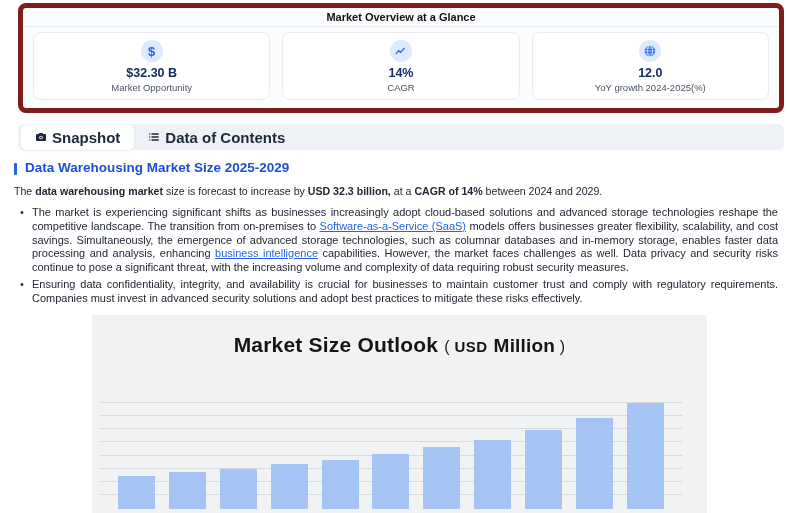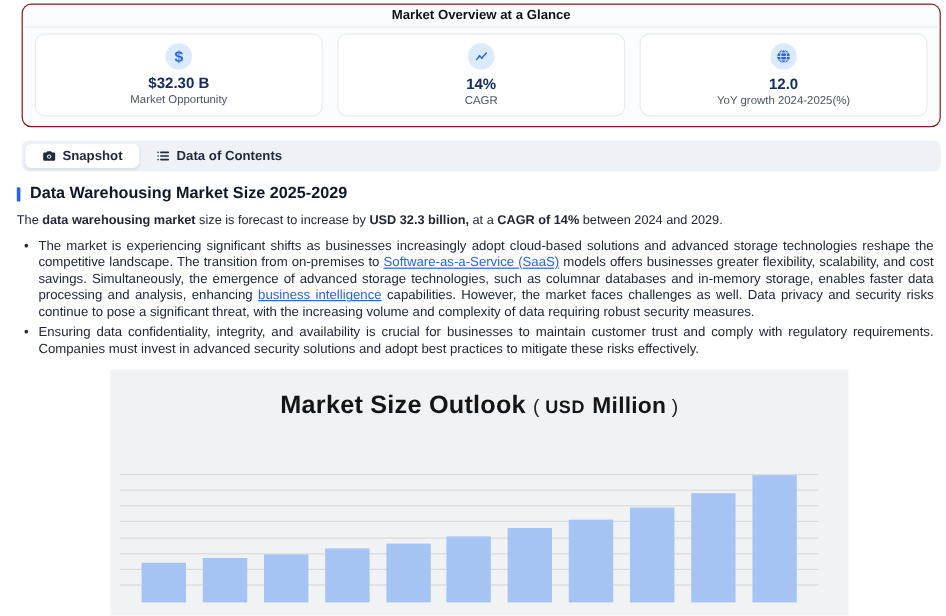--- a/index.html
+++ b/index.html
@@ -1,44 +1,44 @@
 <!DOCTYPE html>
 <html><head>
 <meta charset="utf-8">
 <style>
   * { margin:0; padding:0; box-sizing:border-box; }
   html,body { width:788px; height:513px; overflow:hidden; background:#fff;
     font-family:"Liberation Sans", sans-serif; color:#212734; }
 
   
-  .overview { margin:3px 4px 0 18px; border:1px solid #7f1d1d; border-radius:8px;
+  .overview { margin:3px 4px 0 18px; border:5px solid #7f1d1d; border-radius:8px;
     background:#fbfcfd; }
   .overview-title { text-align:center; font-size:11px; font-weight:bold; color:#111;
     padding:3px 0 3px; border-bottom:1px solid #e7eaee; }
   .cards { display:flex; gap:12px; padding:5px 10px 8px; justify-content:center; }
   .card { flex:1; max-width:244px; background:#fff; border:1px solid #e9ecef;
     border-radius:8px; text-align:center; padding:5px 6px 6px; }
   .icon-circle { width:22px; height:22px; border-radius:50%; background:#dbeafe;
     display:inline-flex; align-items:center; justify-content:center; margin-top:2px; }
   .dollar-glyph { color:#2563eb; font-weight:bold; font-size:13px; line-height:1; }
   .card-value { font-size:12.5px; font-weight:bold; color:#152c63; margin-top:4px; }
   .card-label { font-size:9.5px; color:#4b5563; margin-top:2px; }
 
   
   .tabbar { margin:11px 4px 0 18px; background:#eef2f6; border-radius:6px;
     display:flex; align-items:center; padding:3px; height:26px; }
-  .tab { display:flex; align-items:center; gap:5px; font-size:11px; font-weight:bold;
+  .tab { display:flex; align-items:center; gap:5px; font-size:15px; font-weight:bold;
     color:#1e293b; padding:4px 14px; border-radius:5px; cursor:pointer; }
   .tab.active { background:#fff; box-shadow:0 1px 2px rgba(0,0,0,.08); }
   .tab svg { display:block; }
 
   
   .main { padding:0 10px 0 14px; }
   .heading { display:flex; align-items:flex-end; font-size:13.5px; font-weight:bold;
-    color:#0f172a; margin-top:10px; }
+    color:#1d4ed8; margin-top:10px; }
   .hbar { display:inline-block; width:3px; height:12px; background:#2563eb;
     border-radius:1px; margin-right:8px; flex:none; }
   .intro { font-size:10.6px; line-height:14px; margin-top:9px; text-align:justify; }
   ul.points { margin:8px 0 0 6px; list-style:none; }
   ul.points li { position:relative; padding-left:12px; font-size:11px;
     line-height:13.8px; text-align:justify; margin-bottom:3px; }
   ul.points li::before { content:"•"; position:absolute; left:0; top:0; color:#212734; }
   a.inline-link { color:#2563eb; text-decoration:underline; cursor:pointer; }
 
   

